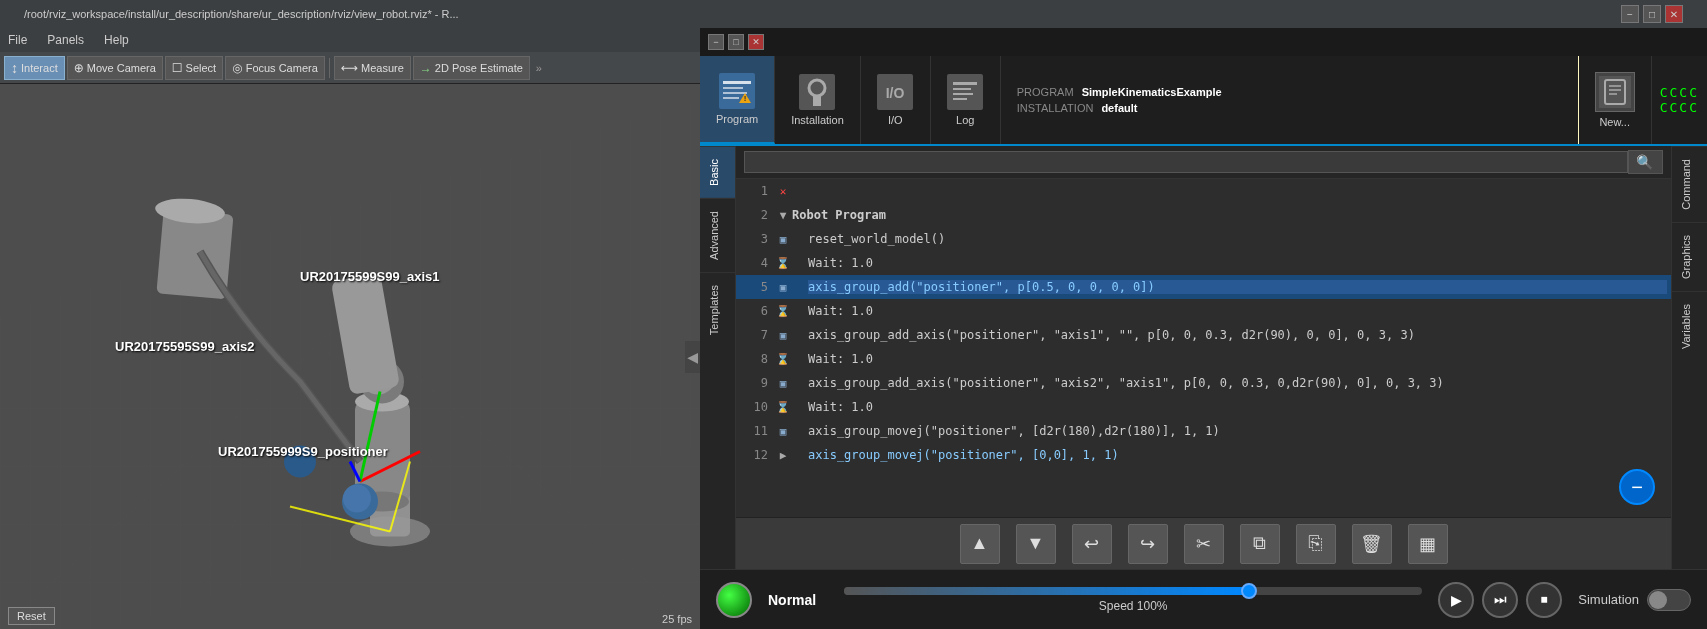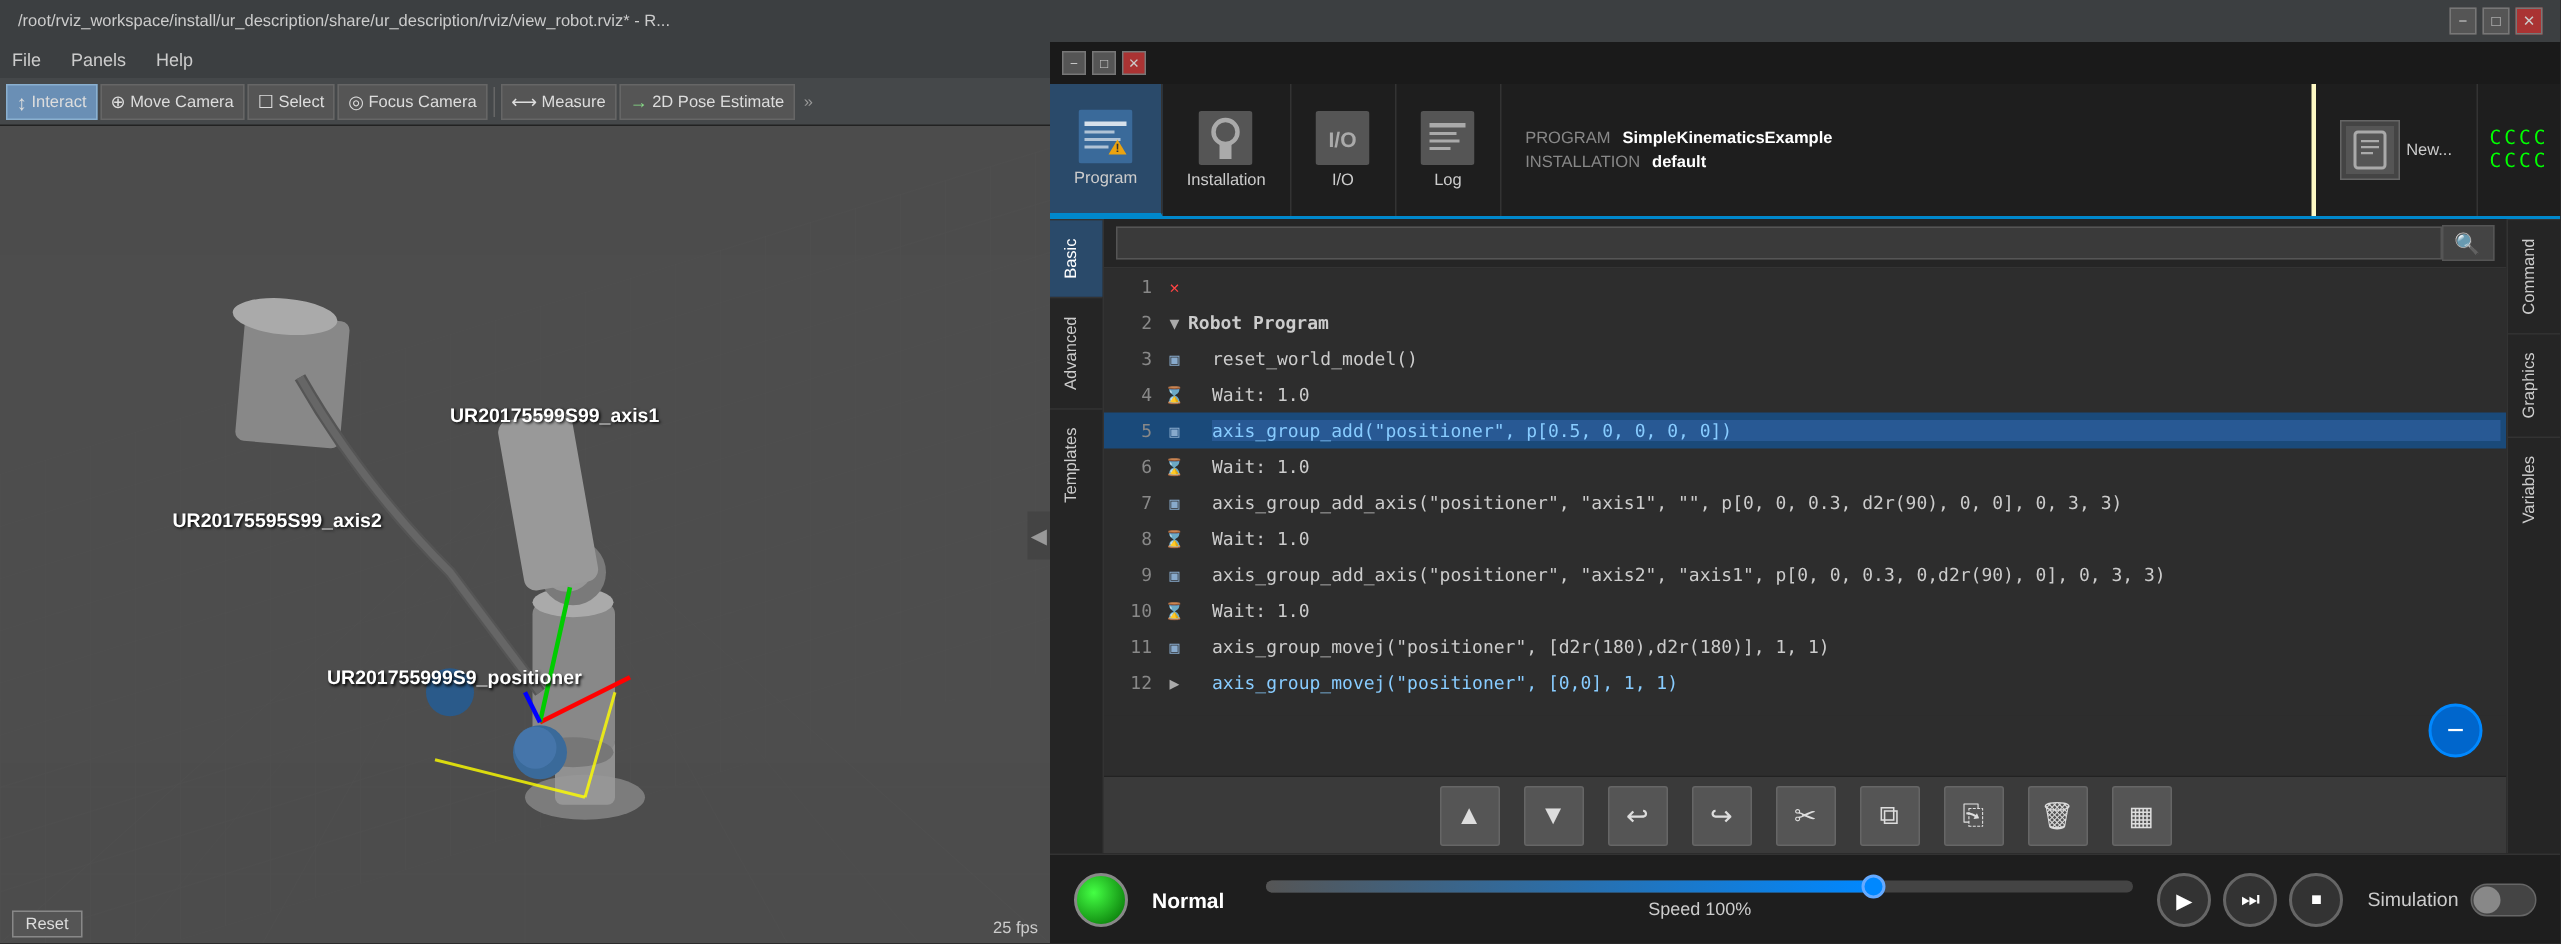--- a/index.html
+++ b/index.html
@@ -1,21 +1,21 @@
 <!DOCTYPE html>
 <html><head>
   <meta charset="utf-8">
   <style>
     * { box-sizing: border-box; margin: 0; padding: 0; }
     body { font-family: 'Arial', sans-serif; background: #2b2b2b; width: 1707px; height: 629px; overflow: hidden; display: flex; flex-direction: column; }
 
     
     .title-bar {
       display: flex; align-items: center; justify-content: space-between;
-      background: #3c3f41; color: #ccc; height: 28px; padding: 0 12px; font-size: 12px; flex-shrink: 0;
+      background: #3c3f41; color: #ccc; height: 28px; padding: 0 24px; font-size: 12px; flex-shrink: 0;
     }
     .title-bar-left { display: flex; align-items: center; gap: 8px; }
     .title-bar-controls { display: flex; gap: 4px; }
     .title-btn { width: 18px; height: 18px; background: #555; border: 1px solid #777; color: #ccc; font-size: 10px; cursor: pointer; display: flex; align-items: center; justify-content: center; }
 
     
     .main-layout { display: flex; flex: 1; overflow: hidden; }
 
     
     .rviz-panel { width: 700px; display: flex; flex-direction: column; background: #1e1e1e; flex-shrink: 0; }
@@ -57,21 +57,21 @@
     .ur-nav-btn.active { background: #2a4a6a; border-bottom: 2px solid #0088cc; }
     .ur-nav-icon { width: 36px; height: 36px; display: flex; align-items: center; justify-content: center; }
     
     
     .ur-program-info { display: flex; flex-direction: column; justify-content: center; padding: 0 16px; gap: 4px; color: #ccc; font-size: 11px; flex: 1; }
     .ur-program-row { display: flex; gap: 8px; }
     .ur-program-label { color: #888; }
     .ur-program-value { color: #fff; font-weight: bold; }
 
     
-    .ur-new-area { display: flex; flex-direction: row; align-items: center; justify-content: center; padding: 8px 16px; gap: 4px; border-left: 3px solid #fef9c3; }
+    .ur-new-area { display: flex; flex-direction: column; align-items: center; justify-content: center; padding: 8px 16px; gap: 4px; border-left: 1px solid #fef9c3; }
     .ur-new-icon { width: 40px; height: 40px; border: 1px solid #666; background: #444; display: flex; align-items: center; justify-content: center; }
     .ur-new-label { color: #ccc; font-size: 11px; }
 
     
     .ur-cc-area { display: flex; flex-direction: column; padding: 8px; border-left: 1px solid #333; font-family: monospace; font-size: 13px; justify-content: center; }
     .ur-cc-row { color: #0f0; letter-spacing: 2px; }
 
     
     .ur-content { flex: 1; display: flex; overflow: hidden; }
 

